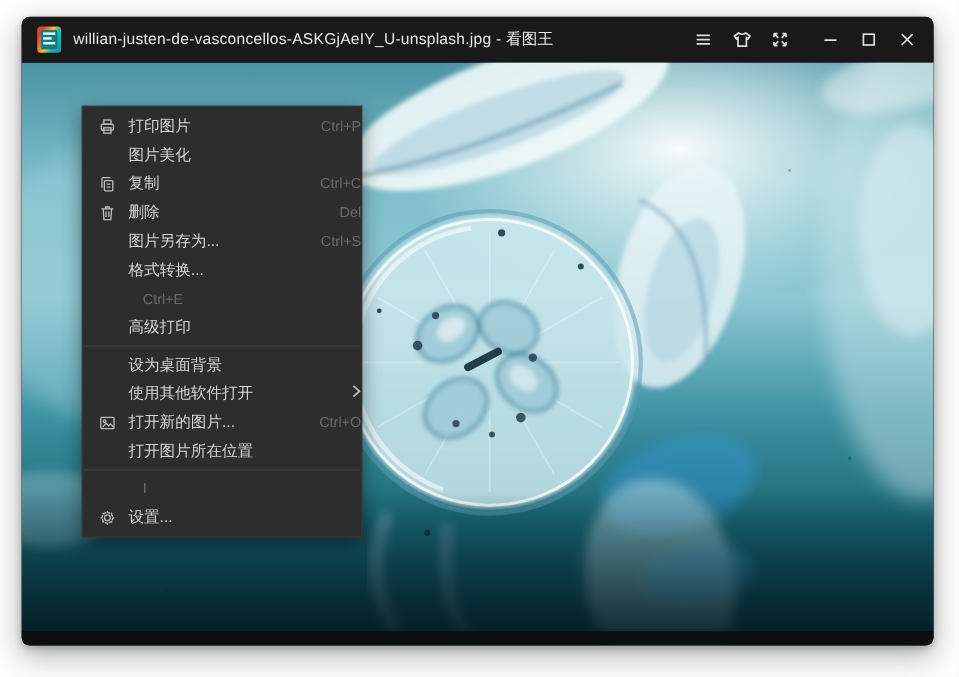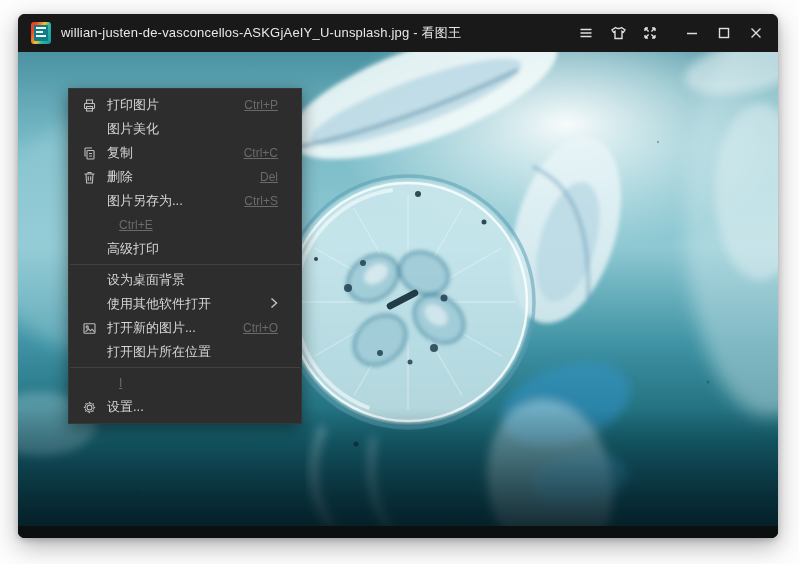--- a/index.html
+++ b/index.html
@@ -29,26 +29,26 @@
   .tb-gap { width:10px; flex:0 0 auto; }
 
   
   .viewer { position:absolute; left:0; top:38px; width:760px; height:486px; }
   .viewer svg.photo { display:block; width:100%; height:100%; }
 
   
   .context-menu { position:absolute; left:50px; top:74px; width:234px; z-index:40;
     background:#2d2d2d; border:1px solid rgba(255,255,255,.05); padding:4px 0;
     box-shadow:0 5px 16px rgba(0,0,0,.45); }
-  .menu-row { display:flex; align-items:center; height:24px; padding:0 23px 0 12px; cursor:pointer; }
+  .menu-row { display:flex; align-items:center; height:24px; padding:0 0 0 12px; cursor:pointer; }
   .mi-icon { width:16px; height:16px; margin-right:10px; flex:0 0 auto;
     display:flex; align-items:center; justify-content:center; }
   .mi-icon svg { stroke:#bdbdbd; fill:none; stroke-width:1.1; }
   .mi-label { flex:1 1 auto; font-size:13px; color:#d6d6d6; white-space:nowrap; }
-  .mi-shortcut { font-size:12px; color:#6a6a6a; margin-left:12px;text-decoration:underline; }
+  .mi-shortcut { font-size:12px; color:#6a6a6a; margin-left:12px; }
   .mi-arrow { display:none; margin-left:12px; }
   .mi-arrow svg { stroke:#c0c0c0; fill:none; stroke-width:1.5; }
   .menu-sep { height:1px; background:#414141; margin:3px 1px; }
 </style>
 </head>
 <body>
 
 <div class="stage">
   <div class="window">
 
@@ -266,20 +266,26 @@
 
   </div>
         <div class="menu-row">
     <span class="mi-icon"></span>
     <span class="mi-label">图片另存为...</span>
     <span class="mi-shortcut">Ctrl+S</span>
 
   </div>
         <div class="menu-row">
     <span class="mi-icon"></span>
+    <span class="mi-label">格式转换...</span>
+    <span class="mi-shortcut"></span>
+
+  </div>
+        <div class="menu-row">
+    <span class="mi-icon"></span>
     <span class="mi-shortcut">Ctrl+E</span>
 
   </div>
         <div class="menu-row">
     <span class="mi-icon"></span>
     <span class="mi-label">高级打印</span>
     <span class="mi-shortcut"></span>
 
   </div>
         <div class="menu-sep"></div>

